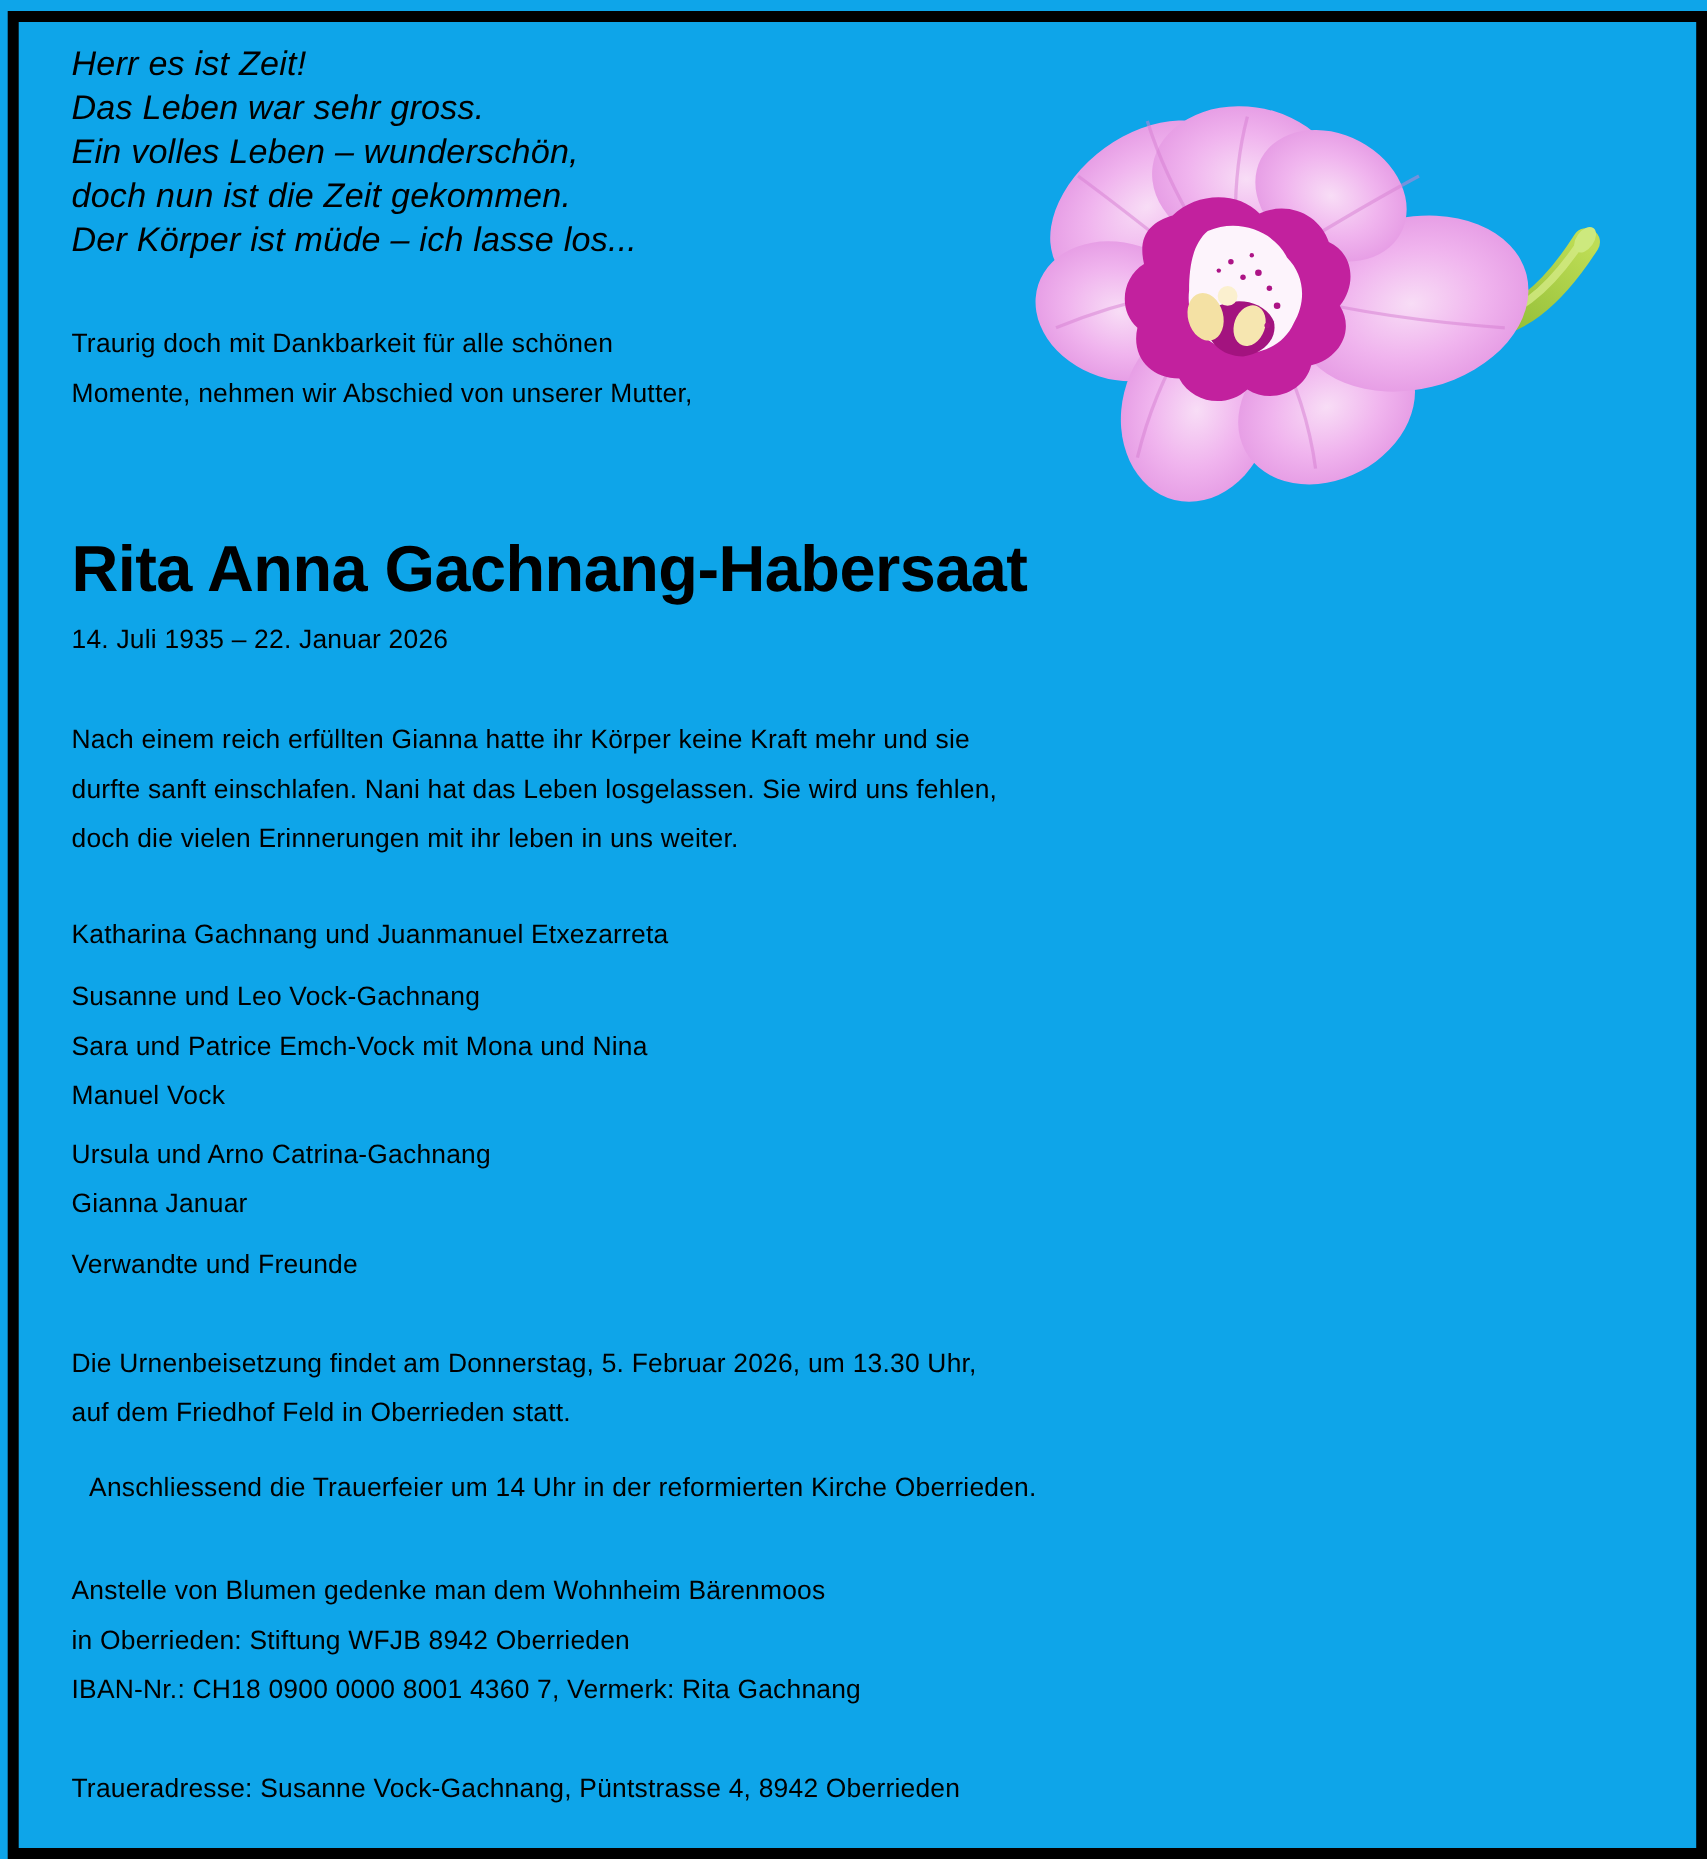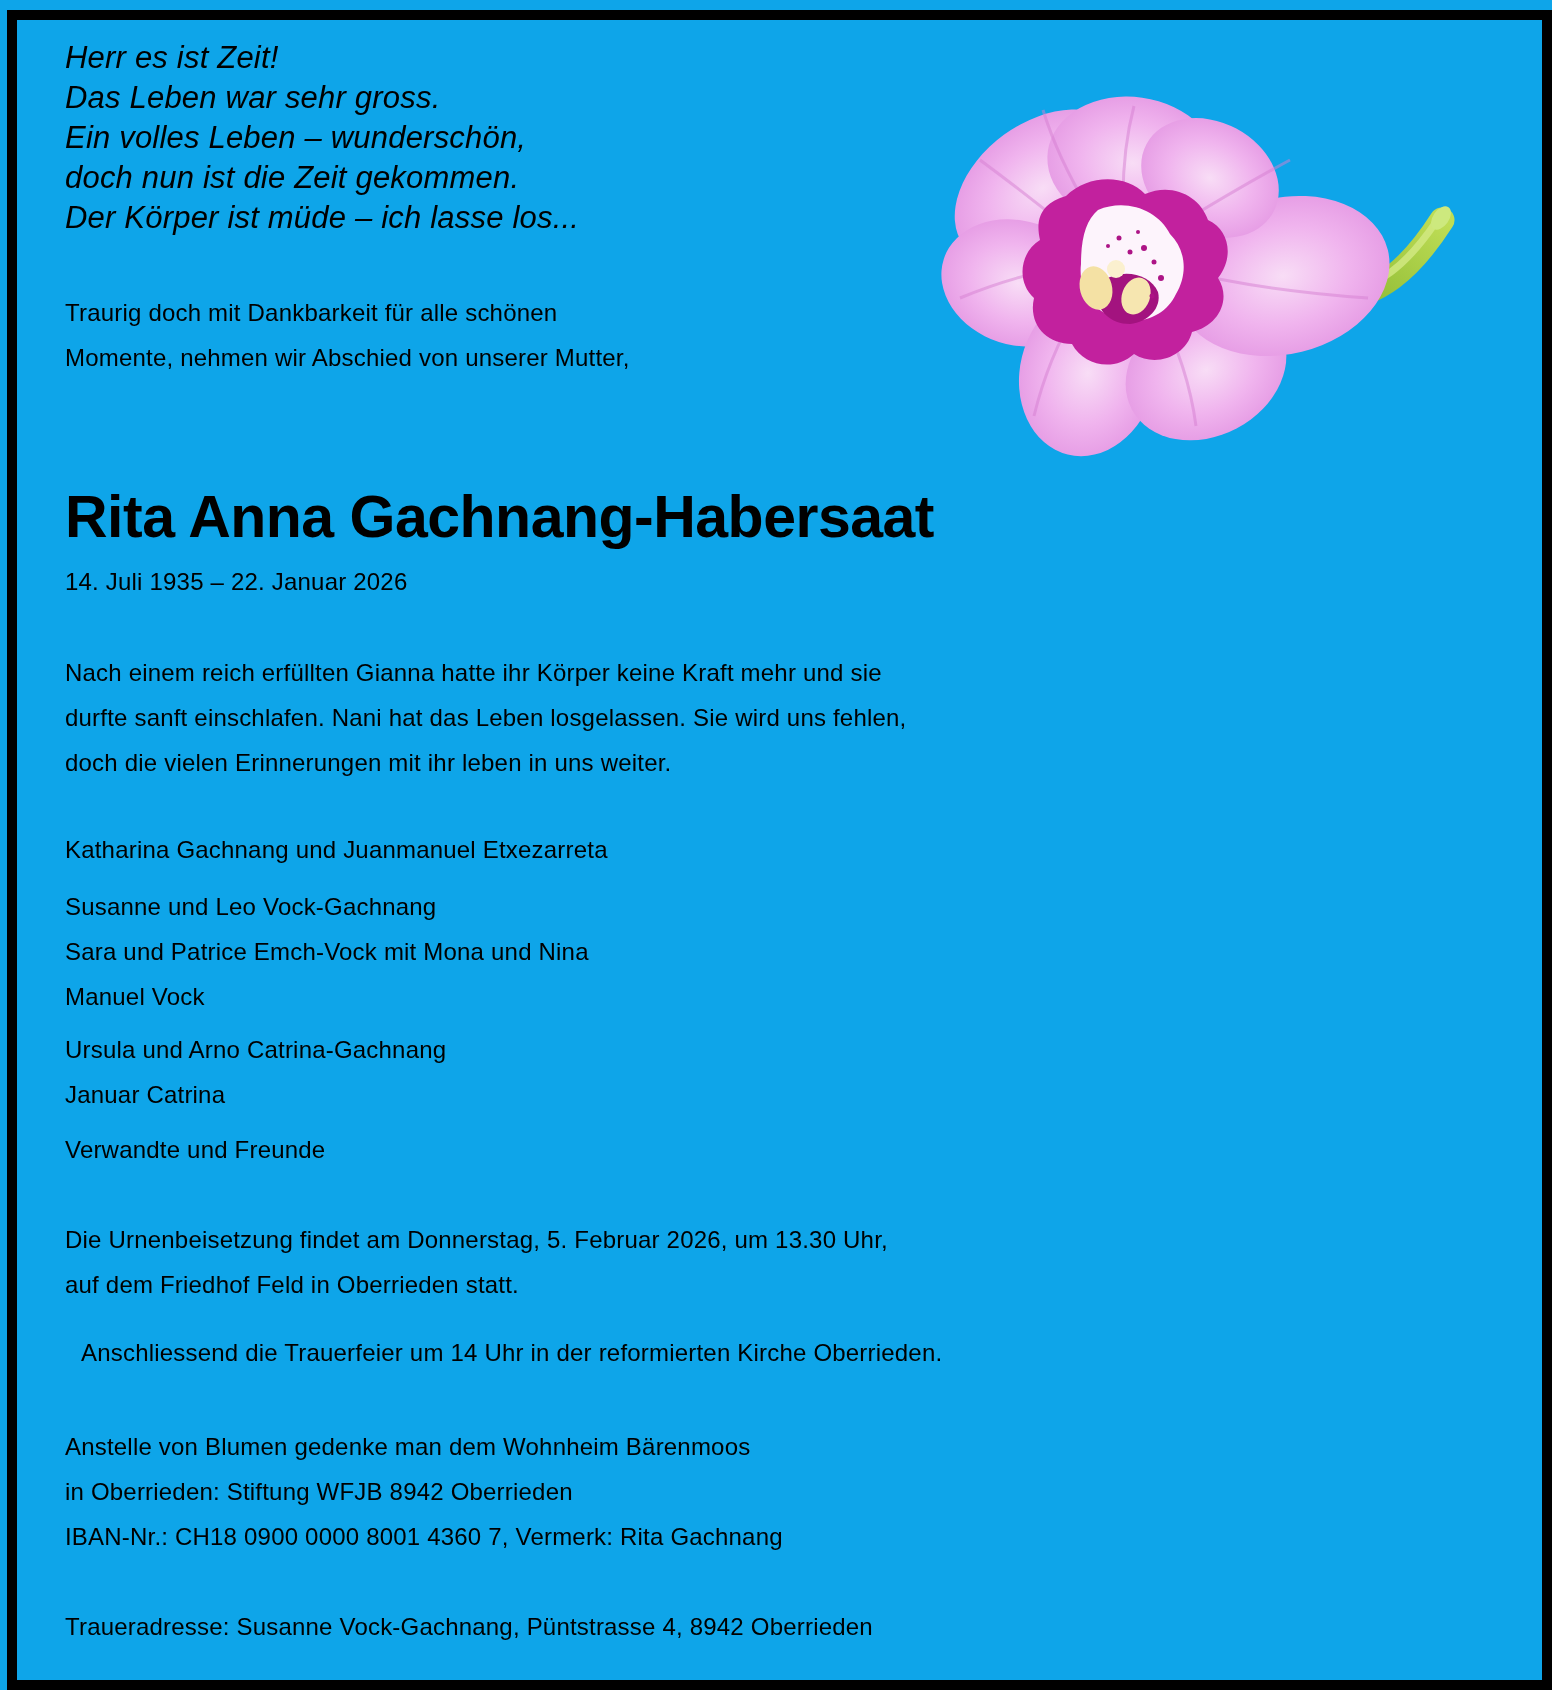--- a/index.html
+++ b/index.html
@@ -167,21 +167,21 @@
   </div>
 
   <div class="block group-2">
     <div>Susanne und Leo Vock-Gachnang</div>
     <div>Sara und Patrice Emch-Vock mit Mona und Nina</div>
     <div>Manuel Vock</div>
   </div>
 
   <div class="block group-3">
     <div>Ursula und Arno Catrina-Gachnang</div>
-    <div>Januar Catrina</div>
+    <div>Gianna Januar</div>
   </div>
 
   <div class="block group-4">
     <div>Verwandte und Freunde</div>
   </div>
 
   <div class="block burial">
     <div>Die Urnenbeisetzung findet am Donnerstag, 5. Februar 2026, um 13.30 Uhr,</div>
     <div>auf dem Friedhof Feld in Oberrieden statt.</div>
   </div>

